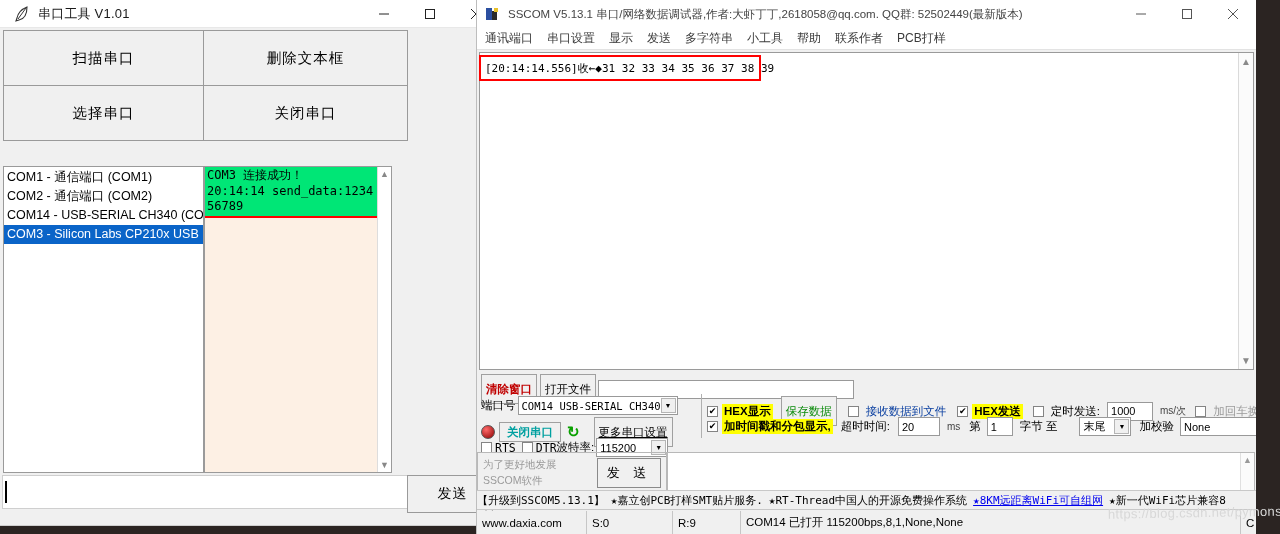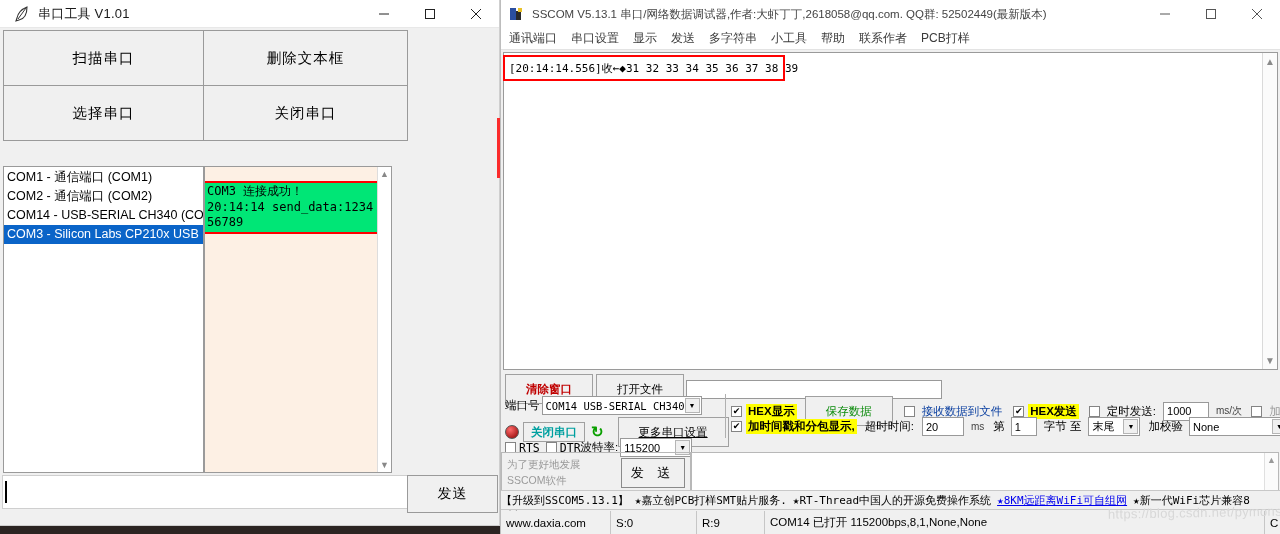--- a/index.html
+++ b/index.html
@@ -55,21 +55,21 @@
 
   
   #log-pane{
     position:absolute; left:204px; top:138px; width:188px; height:307px;
     background:#fdf0e4; border:1px solid #9a9a9a; overflow:hidden;
   }
   #log-highlight{
     background:#00e676; color:#000;
     font-family:"DejaVu Sans Mono", monospace; font-size:12px; line-height:15.5px;
     padding:1px 0 1px 2px; white-space:pre; outline:2px solid #ff0000;
-    position:relative; left:0; top:16px; width:182px;
+    position:relative; left:0; top:0; width:182px;
   }
   #log-scroll{
     position:absolute; right:0; top:0; width:14px; height:100%;
     background:#fff; border-left:1px solid #ddd;
     display:flex; flex-direction:column; justify-content:space-between; align-items:center;
     padding:2px 0; color:#888; font-size:9px;
   }
 
   
   #send-entry{
@@ -84,21 +84,21 @@
     font-size:14px; letter-spacing:1px; color:#000;
   }
 
   
   #left-red-strip{
     position:absolute; left:497px; top:118px; width:3px; height:60px; background:#fb2b2b;
   }
 
   
   #sscom{
-    position:absolute; left:500px; top:0; width:780px; height:534px;
+    position:absolute; left:476px; top:0; width:780px; height:534px;
     background:#f0f0f0; overflow:hidden;
     border-left:1px solid #bdbdbd;
   }
   #ss-titlebar{ height:28px; background:#fff; display:flex; align-items:center; }
   #ss-icon{ width:16px; height:16px; margin-left:8px; flex:none; position:relative; }
   #ss-title{ font-size:11.5px; color:#444; margin-left:7px; white-space:nowrap; }
   #ss-menu{
     height:22px; background:#fff; display:flex; align-items:center;
     padding-left:8px; gap:14px; border-bottom:1px solid #e3e3e3;text-align:right;
   }
@@ -120,21 +120,21 @@
     padding:3px 0; color:#8a8a8a; font-size:10px;
   }
 
   
   #panel{ position:absolute; left:0; top:372px; width:780px; height:90px; background:#f0f0f0; }
 
   .row{ position:absolute; display:flex; align-items:center; }
   .ctl{
     border:1px solid #a0a0a0; background:#f0f0f0; font-size:11.5px;
     display:flex; align-items:center; justify-content:center;
-    height:30px; padding:0 20px; white-space:nowrap;
+    height:30px; padding:0 4px; white-space:nowrap;
   }
   .txtbox{ background:#fff; border:1px solid #999; height:19px; font-size:11px;
            display:flex; align-items:center; padding:0 3px; }
   .lbl{ font-size:11.5px; color:#000; white-space:nowrap; }
   .cbx{ width:11px; height:11px; border:1px solid #848484; background:#fff;
         display:inline-flex; align-items:center; justify-content:center;
         font-size:10px; line-height:1; color:#000; flex:none; }
   .cbx.on::after{ content:"\2714"; font-size:9px; }
   .hl{ background:#ffff00; padding:0 2px; }
   .dd{ background:#fff; border:1px solid #999; height:19px; display:flex;
@@ -373,21 +373,21 @@
 
     <div id="grp-hex2">
       <span class="cbx on"></span>
       <span class="lbl hl" style="font-weight:bold;">加时间戳和分包显示,</span>
       <span class="lbl" style="margin-left:4px;">超时时间:</span>
       <div class="txtbox" style="width:42px;margin-left:4px;">20</div>
       <span class="lbl" style="margin-left:3px;font-size:10px;color:#444;">ms</span>
       <span class="lbl" style="margin-left:5px;">第</span>
       <div class="txtbox" style="width:26px;margin-left:2px;">1</div>
       <span class="lbl" style="margin-left:3px;">字节 至</span>
-      <div class="dd" style="width:52px;margin-left:3px;">
+      <div class="dd" style="width:52px;margin-left:18px;">
         <span>末尾</span>
         <span class="arrow">▼</span>
       </div>
       <span class="lbl" style="margin-left:4px;">加校验</span>
       <div class="dd" style="width:100px;margin-left:2px;">
         <span>None</span>
         <span class="arrow">▼</span>
       </div>
 
     </div>

